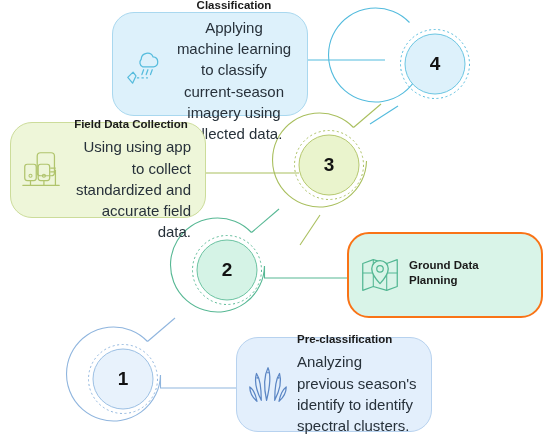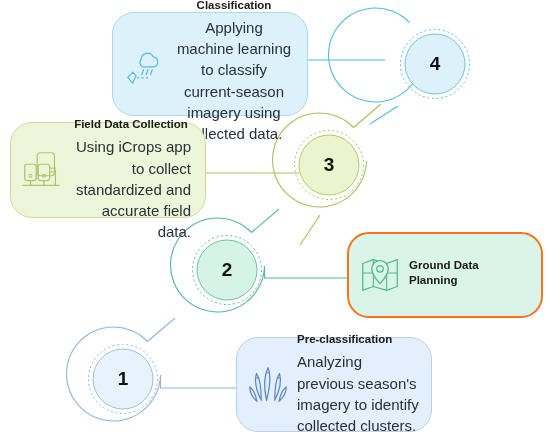--- a/index.html
+++ b/index.html
@@ -117,21 +117,21 @@
       <rect x="6" y="18" width="12" height="17" rx="2.6" fill="none" stroke="#b0c46c" stroke-width="1.3"></rect>
       <rect x="20" y="18" width="12" height="17" rx="2.6" fill="none" stroke="#b0c46c" stroke-width="1.3"></rect>
       <circle cx="12" cy="30" r="1.6" fill="none" stroke="#b0c46c" stroke-width="1.1"></circle>
       <circle cx="26" cy="30" r="1.6" fill="none" stroke="#b0c46c" stroke-width="1.1"></circle>
       <path d="M12 35 v5 M26 35 v5 M38 24 v16" fill="none" stroke="#b0c46c" stroke-width="1.3" stroke-linecap="round"></path>
       <path d="M4 40 H42" fill="none" stroke="#b0c46c" stroke-width="1.3" stroke-linecap="round"></path>
       <path d="M33 22 h5 M33 26 h5" fill="none" stroke="#b0c46c" stroke-width="1.2" stroke-linecap="round"></path>
     </svg>
     <div class="txt t-right">
       <p class="title t-center">Field Data Collection</p>
-      <p class="body">Using iCrops app to collect standardized and accurate field data.</p>
+      <p class="body">Using using app to collect standardized and accurate field data.</p>
     </div>
   </div>
 
   <div class="card" id="card-ground">
     <svg class="ico" viewBox="0 0 48 48">
       <path d="M6 12 L17 8 L31 12 L42 8 V36 L31 40 L17 36 L6 40 Z" fill="none" stroke="#53b793" stroke-width="1.3" stroke-linejoin="round"></path>
       <path d="M17 8 V36 M31 12 V40" fill="none" stroke="#53b793" stroke-width="1.1"></path>
       <path d="M6 22 H42" fill="none" stroke="#53b793" stroke-width="1.1"></path>
       <path d="M24 9 c-5 0 -8.6 3.9 -8.6 8.6 c0 6.4 8.6 15.4 8.6 15.4 s8.6 -9 8.6 -15.4 C32.6 12.9 29 9 24 9 z" fill="#d9f4e8" stroke="#53b793" stroke-width="1.4" stroke-linejoin="round"></path>
       <circle cx="24" cy="17.6" r="3.4" fill="none" stroke="#53b793" stroke-width="1.3"></circle>
@@ -147,17 +147,17 @@
       <path d="M12 12 C9.5 20 11 28 17 40 C17 26 16 18 12 12 Z" fill="none" stroke="#5b86c4" stroke-width="1.3" stroke-linejoin="round"></path>
       <path d="M36 12 C38.5 20 37 28 31 40 C31 26 32 18 36 12 Z" fill="none" stroke="#5b86c4" stroke-width="1.3" stroke-linejoin="round"></path>
       <path d="M5 26 C5 32 8 37 12.5 41 C11 33 9 29 5 26 Z" fill="none" stroke="#5b86c4" stroke-width="1.3" stroke-linejoin="round"></path>
       <path d="M43 26 C43 32 40 37 35.5 41 C37 33 39 29 43 26 Z" fill="none" stroke="#5b86c4" stroke-width="1.3" stroke-linejoin="round"></path>
       <circle cx="24" cy="11" r="0.9" fill="#5b86c4"></circle>
       <circle cx="12.8" cy="16.5" r="0.9" fill="#5b86c4"></circle>
       <circle cx="35.2" cy="16.5" r="0.9" fill="#5b86c4"></circle>
     </svg>
     <div class="txt t-left">
       <p class="title">Pre-classification</p>
-      <p class="body">Analyzing previous season's imagery to identify collected clusters.</p>
+      <p class="body">Analyzing previous season's identify to identify spectral clusters.</p>
     </div>
   </div>
 
 </div>
 
 </body></html>

